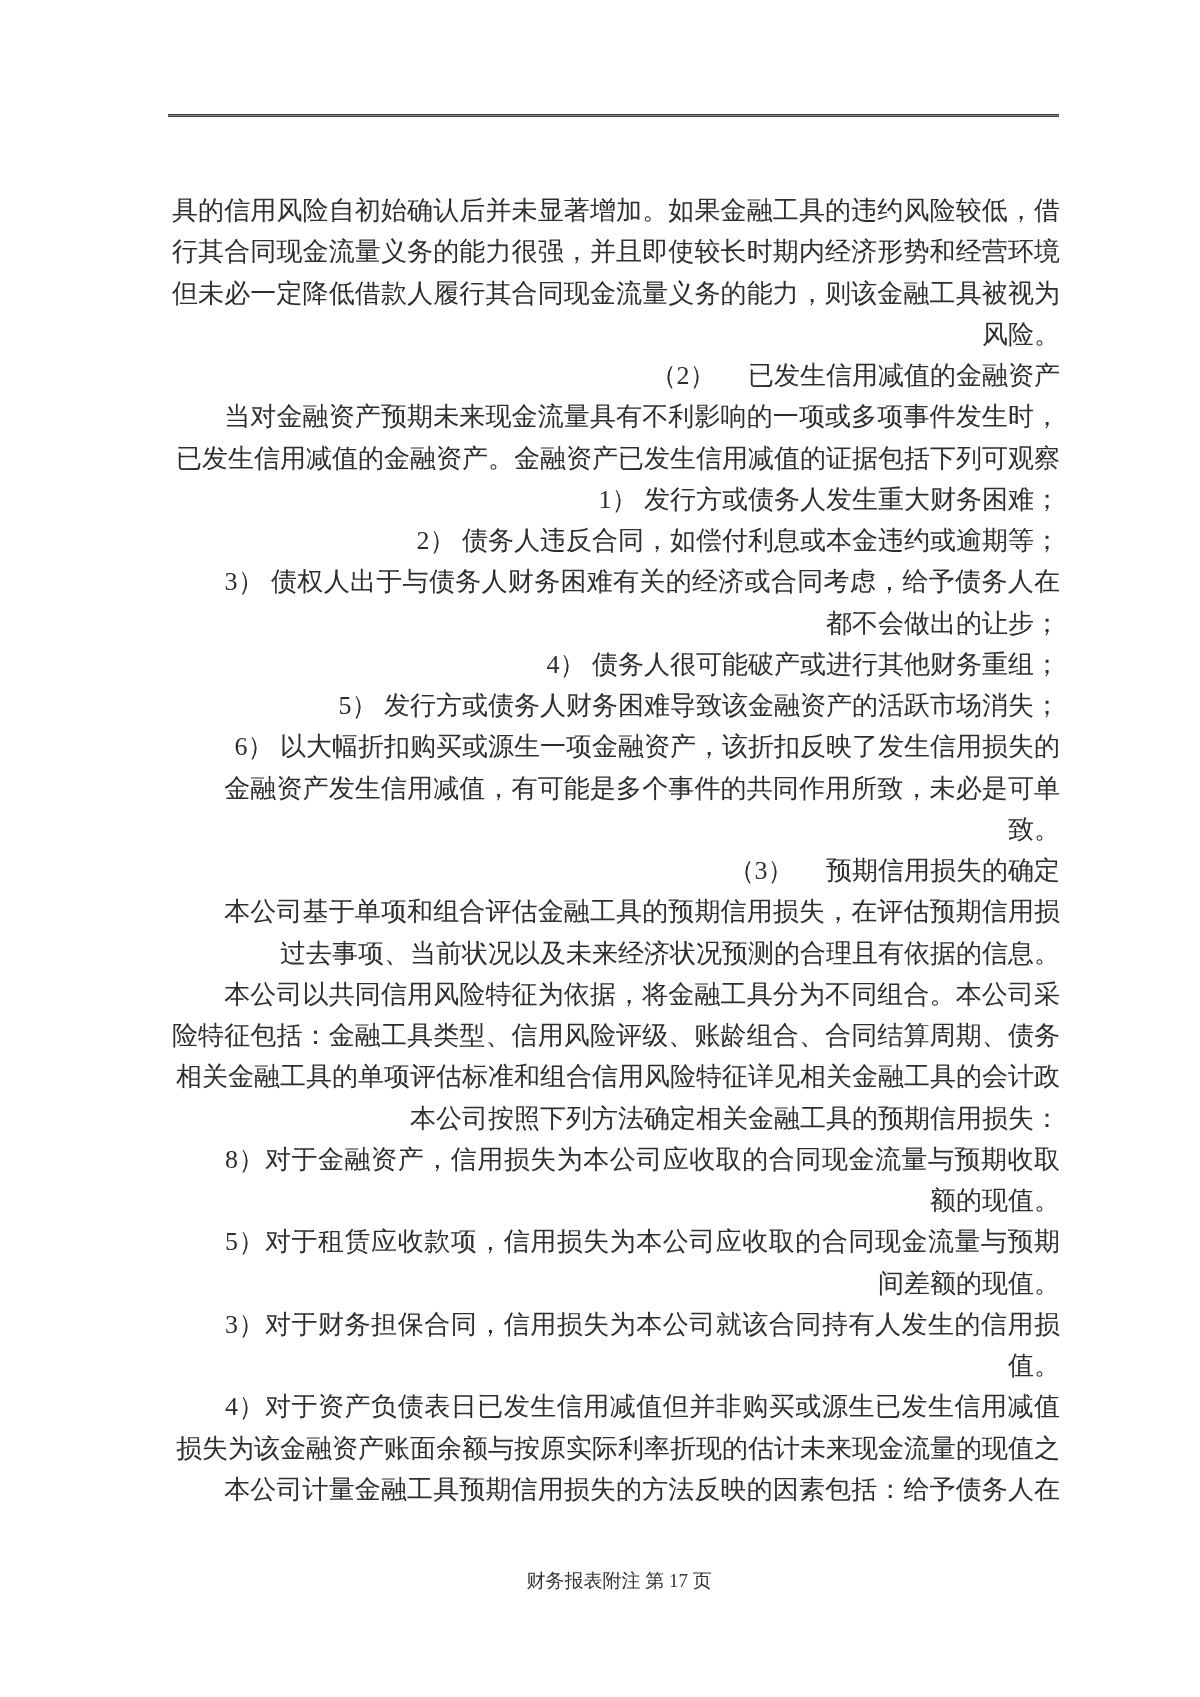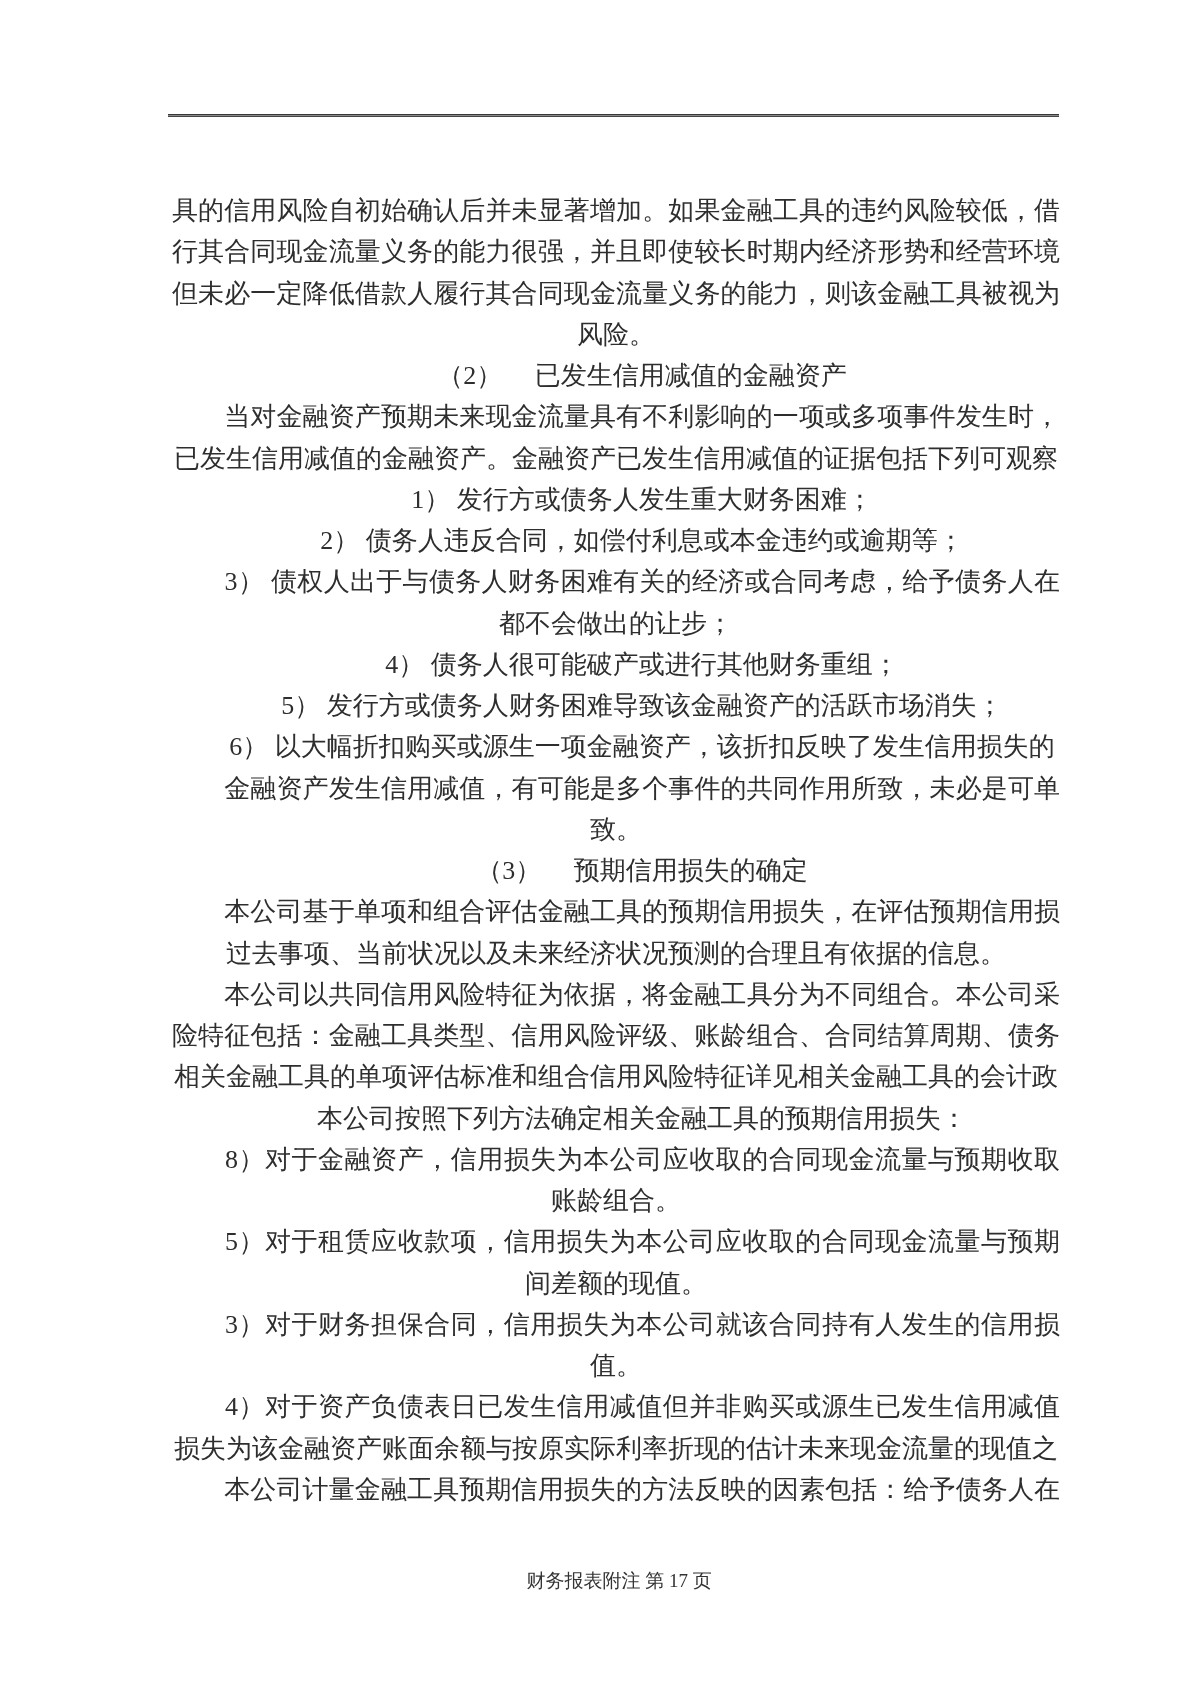--- a/index.html
+++ b/index.html
@@ -32,21 +32,21 @@
     top: 190px;
     width: 888px;
     font-size: 26px;
     line-height: 41.25px;
     color: #2e2e2e;
     letter-spacing: 0;
   }
   .block { margin: 0; padding: 0; }
   .line {
     display: block;
-    text-align: center;
+    text-align: right;
     overflow: hidden;
     height: 41.25px;
   }
   .line.fill {
     text-align: justify;
     text-align-last: justify;
   }
   .page-footer {
     position: absolute;
     left: 157px;
@@ -112,21 +112,21 @@
       <div class="block">
         <div class="line fill">　　本公司以共同信用风险特征为依据，将金融工具分为不同组合。本公司采用的共同信用风</div>
         <div class="line fill">险特征包括：金融工具类型、信用风险评级、账龄组合、合同结算周期、债务人所处行业等。</div>
         <div class="line">相关金融工具的单项评估标准和组合信用风险特征详见相关金融工具的会计政策。</div>
       </div>
       <div class="block">
         <div class="line">　　本公司按照下列方法确定相关金融工具的预期信用损失：</div>
       </div>
       <div class="block">
         <div class="line fill">　　8）对于金融资产，信用损失为本公司应收取的合同现金流量与预期收取的现金流量之间差</div>
-        <div class="line">账龄组合。</div>
+        <div class="line">额的现值。</div>
       </div>
       <div class="block">
         <div class="line fill">　　5）对于租赁应收款项，信用损失为本公司应收取的合同现金流量与预期收取的现金流量之</div>
         <div class="line">间差额的现值。</div>
       </div>
       <div class="block">
         <div class="line fill">　　3）对于财务担保合同，信用损失为本公司就该合同持有人发生的信用损失向其做出赔付的</div>
         <div class="line">值。</div>
       </div>
       <div class="block">

